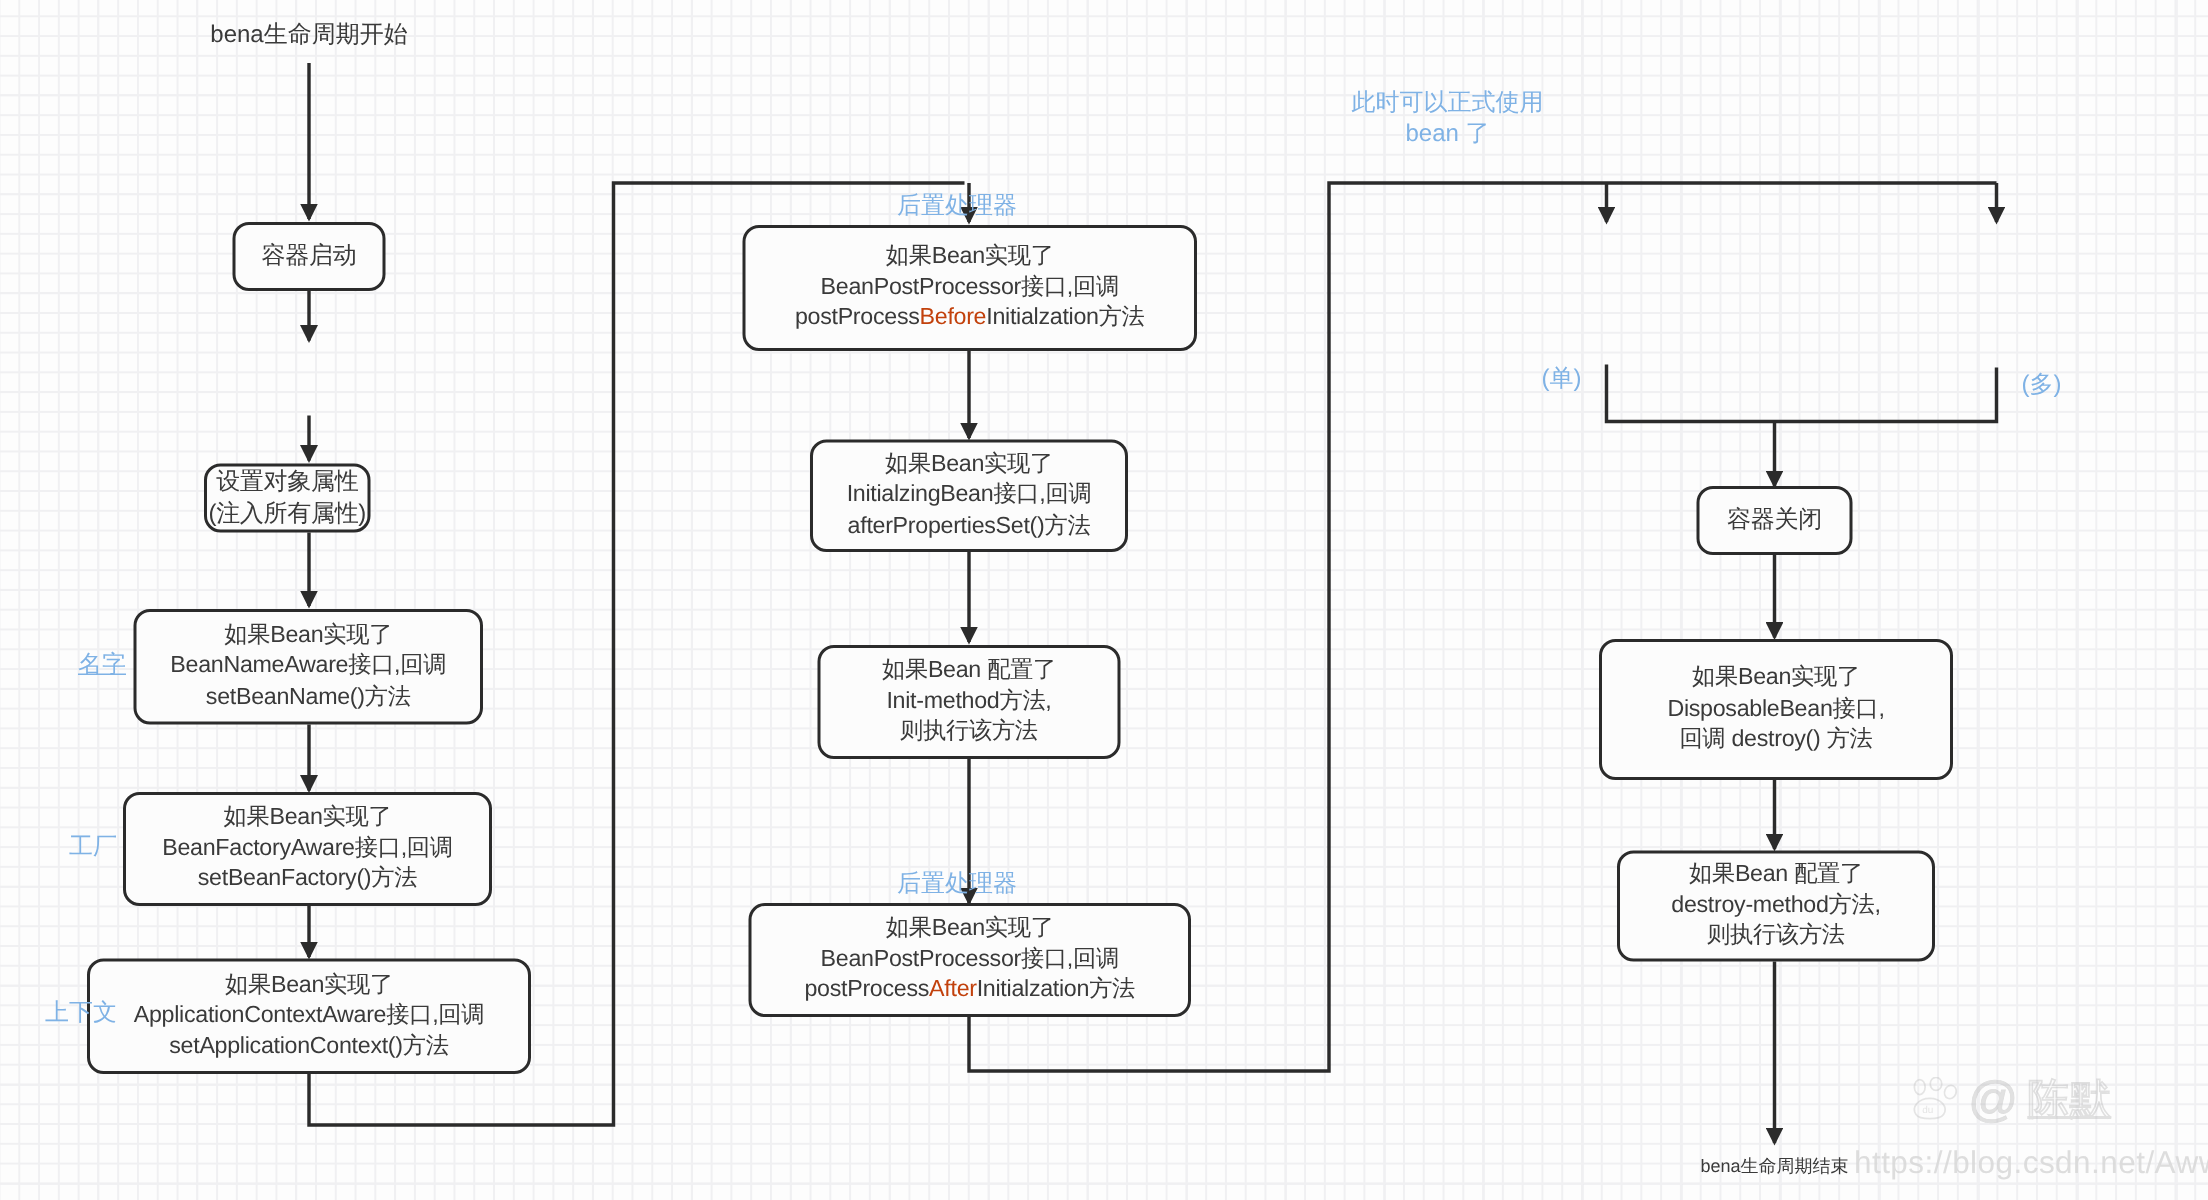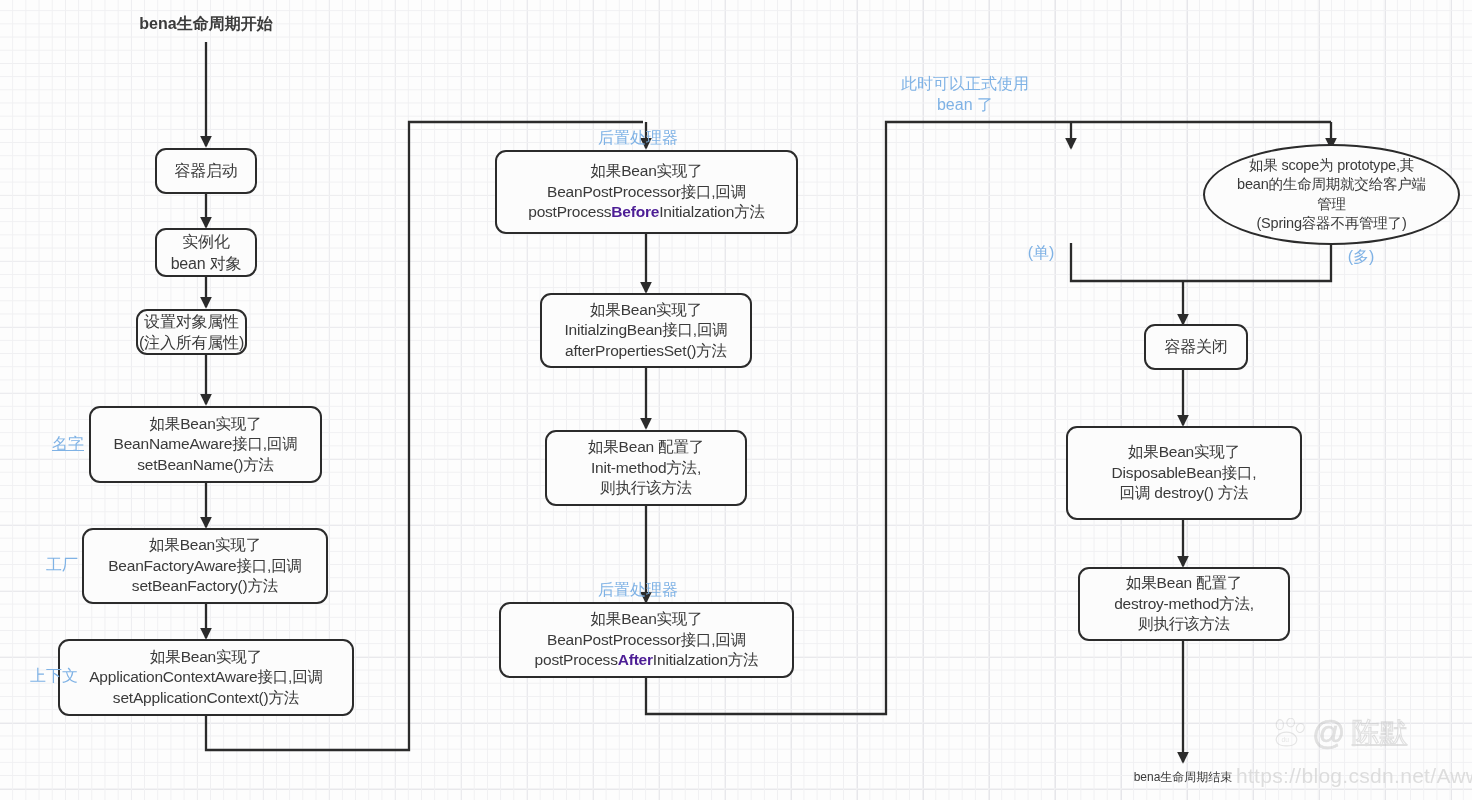--- a/index.html
+++ b/index.html
@@ -41,21 +41,21 @@
     text-align: center;
     color: #3a3a3a;
     line-height: 1.32;
     white-space: pre-line;
     letter-spacing: -0.2px;
   }
   .node.ellipse {
     border-radius: 50%;
     border-width: 2.4px;
   }
-  .node b { font-weight: 700; color: #4c1d95; }
+  .node b { font-weight: 400; color: #c2410c; }
   .freetext {
     position: absolute;
     color: #3a3a3a;
     text-align: center;
     white-space: pre-line;
     line-height: 1.3;
   }
   .bluelabel {
     position: absolute;
     color: #7fb2e5;
@@ -129,28 +129,26 @@
       <line x1="1331" y1="122" x2="1331" y2="148" marker-end="url(#arrow)"></line>
 
       <path d="M 1071 243 L 1071 281 L 1331 281 L 1331 245"></path>
       <line x1="1183" y1="281" x2="1183" y2="324" marker-end="url(#arrow)"></line>
       <line x1="1183" y1="370" x2="1183" y2="425" marker-end="url(#arrow)"></line>
       <line x1="1183" y1="520" x2="1183" y2="566" marker-end="url(#arrow)"></line>
       <line x1="1183" y1="641" x2="1183" y2="762" marker-end="url(#arrow)"></line>
     </g>
   </svg>
 
-  <div class="freetext" style="left:126px; top:14px; width:160px; font-size:16px;font-weight:bold;">bena生命周期开始</div>
+  <div class="freetext" style="left:126px; top:14px; width:160px; font-size:16px;">bena生命周期开始</div>
 
   <div class="freetext" style="left:1103px; top:770px; width:160px; font-size:12px;">bena生命周期结束</div>
 
   <div class="node" style="left:155px; top:148px; width:102px; height:46px; font-size:16px;">容器启动</div>
 
-  <div class="node" style="left:155px; top:228px; width:102px; height:49px; font-size:16px;">实例化
-bean 对象</div>
 
   <div class="node" style="left:136px; top:309px; width:111px; height:46px; font-size:16px;">设置对象属性
 (注入所有属性)</div>
 
   <div class="node" style="left:89px; top:406px; width:233px; height:77px; font-size:15.5px;">如果Bean实现了
 BeanNameAware接口,回调
 setBeanName()方法</div>
 
   <div class="node" style="left:82px; top:528px; width:246px; height:76px; font-size:15.5px;">如果Bean实现了
 BeanFactoryAware接口,回调
@@ -174,46 +172,42 @@
 Init-method方法,
 则执行该方法</div>
 
   <div class="node" style="left:499px; top:602px; width:295px; height:76px; font-size:15.5px; white-space:normal; flex-direction:column;">
     <span>如果Bean实现了</span>
     <span>BeanPostProcessor接口,回调</span>
     <span><span>postProcess</span><b>After</b><span>Initialzation方法</span></span>
   </div>
 
 
-  <div class="node ellipse" style="left:1203px; top:144px; width:257px; height:101px; font-size:14.5px;">如果 scope为 prototype,其
-bean的生命周期就交给客户端
-管理
-(Spring容器不再管理了)</div>
-
-  <div class="node" style="left:1131px; top:324px; width:104px; height:46px; font-size:16px;margin-left:13px;">容器关闭</div>
+
+  <div class="node" style="left:1131px; top:324px; width:104px; height:46px; font-size:16px;">容器关闭</div>
 
   <div class="node" style="left:1066px; top:426px; width:236px; height:94px; font-size:15.5px;">如果Bean实现了
 DisposableBean接口,
 回调 destroy() 方法</div>
 
   <div class="node" style="left:1078px; top:567px; width:212px; height:74px; font-size:15.5px;">如果Bean 配置了
 destroy-method方法,
 则执行该方法</div>
 
   <div class="bluelabel" style="left:38px; top:434px; width:60px; font-size:16px;text-decoration:underline;">名字</div>
 
   <div class="bluelabel" style="left:32px; top:555px; width:60px; font-size:16px;">工厂</div>
 
   <div class="bluelabel" style="left:16px; top:666px; width:76px; font-size:16px;">上下文</div>
 
   <div class="bluelabel" style="left:578px; top:128px; width:120px; font-size:16px;">后置处理器</div>
 
   <div class="bluelabel" style="left:578px; top:580px; width:120px; font-size:16px;">后置处理器</div>
 
-  <div class="bluelabel" style="left:880px; top:74px; width:170px; font-size:16px;">此时可以正式使用
+  <div class="bluelabel" style="left:880px; top:59px; width:170px; font-size:16px;">此时可以正式使用
 bean 了</div>
 
   <div class="bluelabel" style="left:1012px; top:243px; width:58px; font-size:16px;">(单)</div>
 
   <div class="bluelabel" style="left:1332px; top:247px; width:58px; font-size:16px;">(多)</div>
 
   <div id="wm-brand">
     <svg class="paw" viewBox="0 0 40 36">
       <g fill="none" stroke="#c0c0c0" stroke-width="1.4">
         <ellipse cx="9" cy="8" rx="4.3" ry="6"></ellipse>

